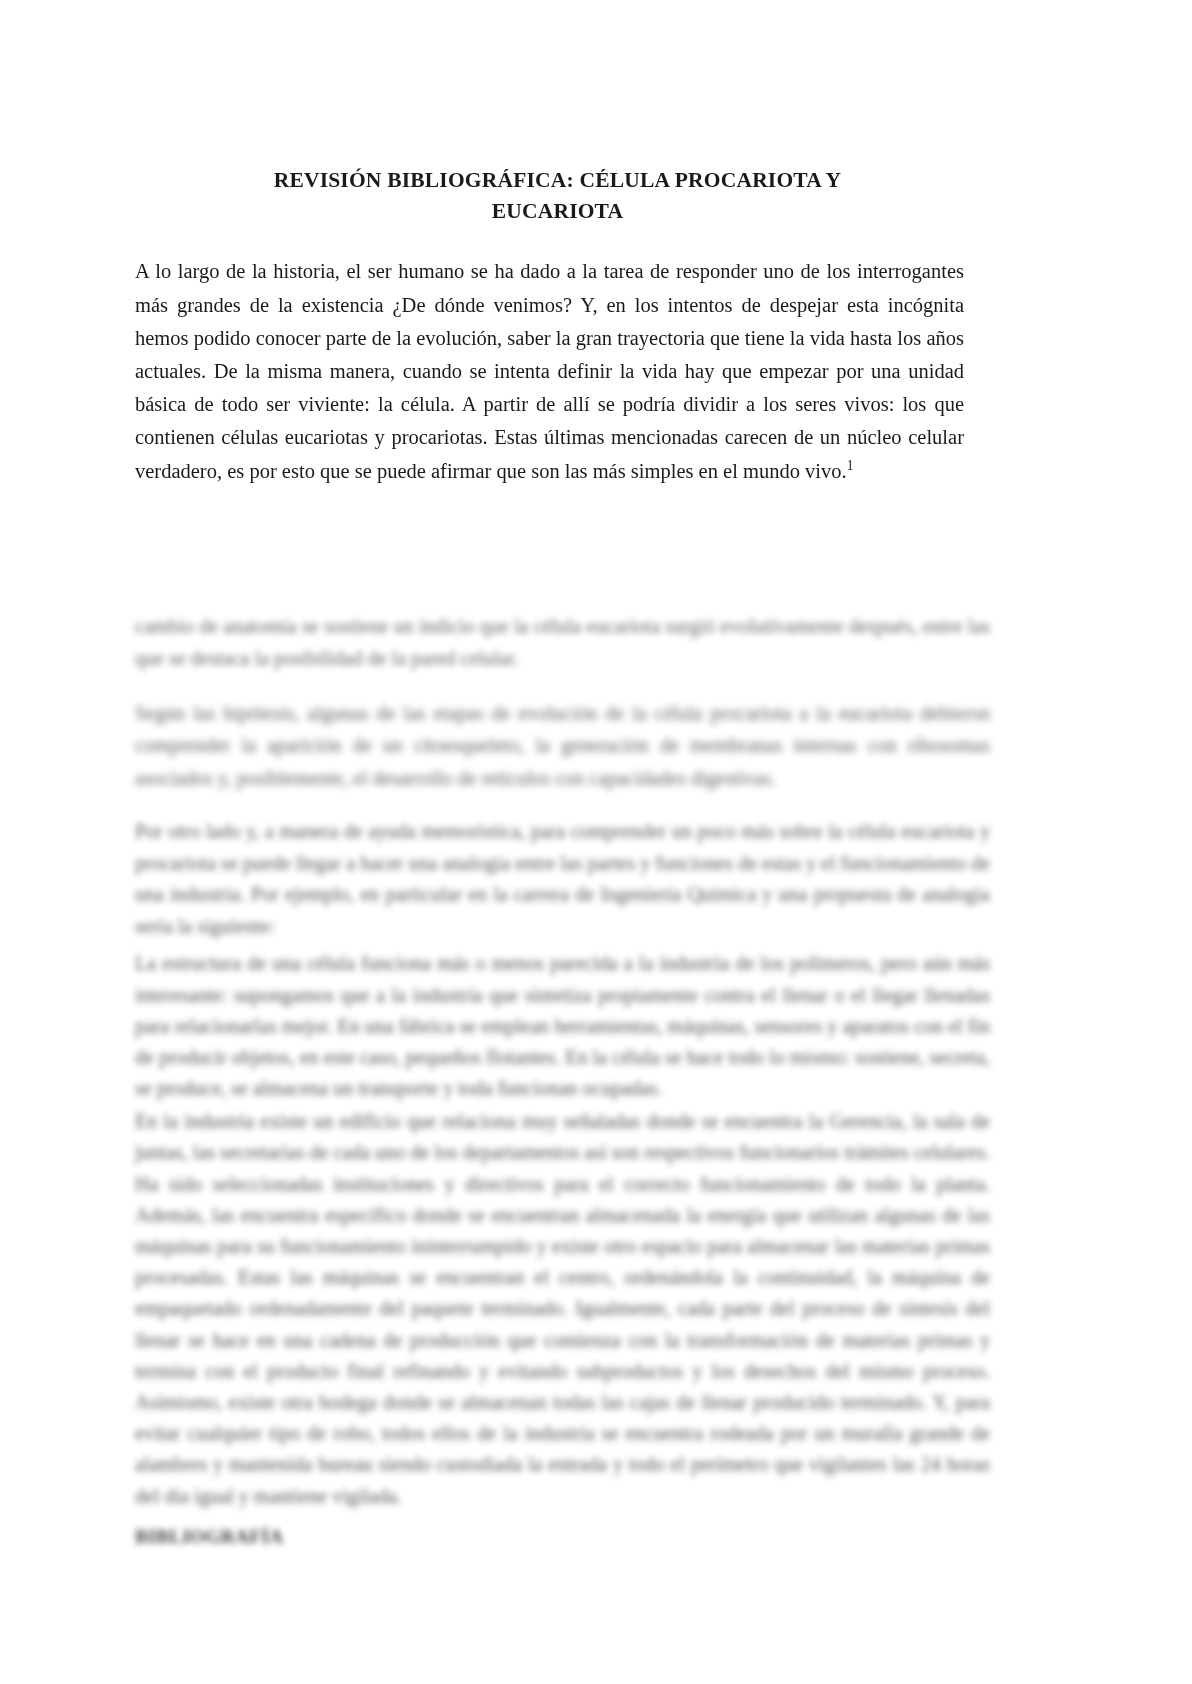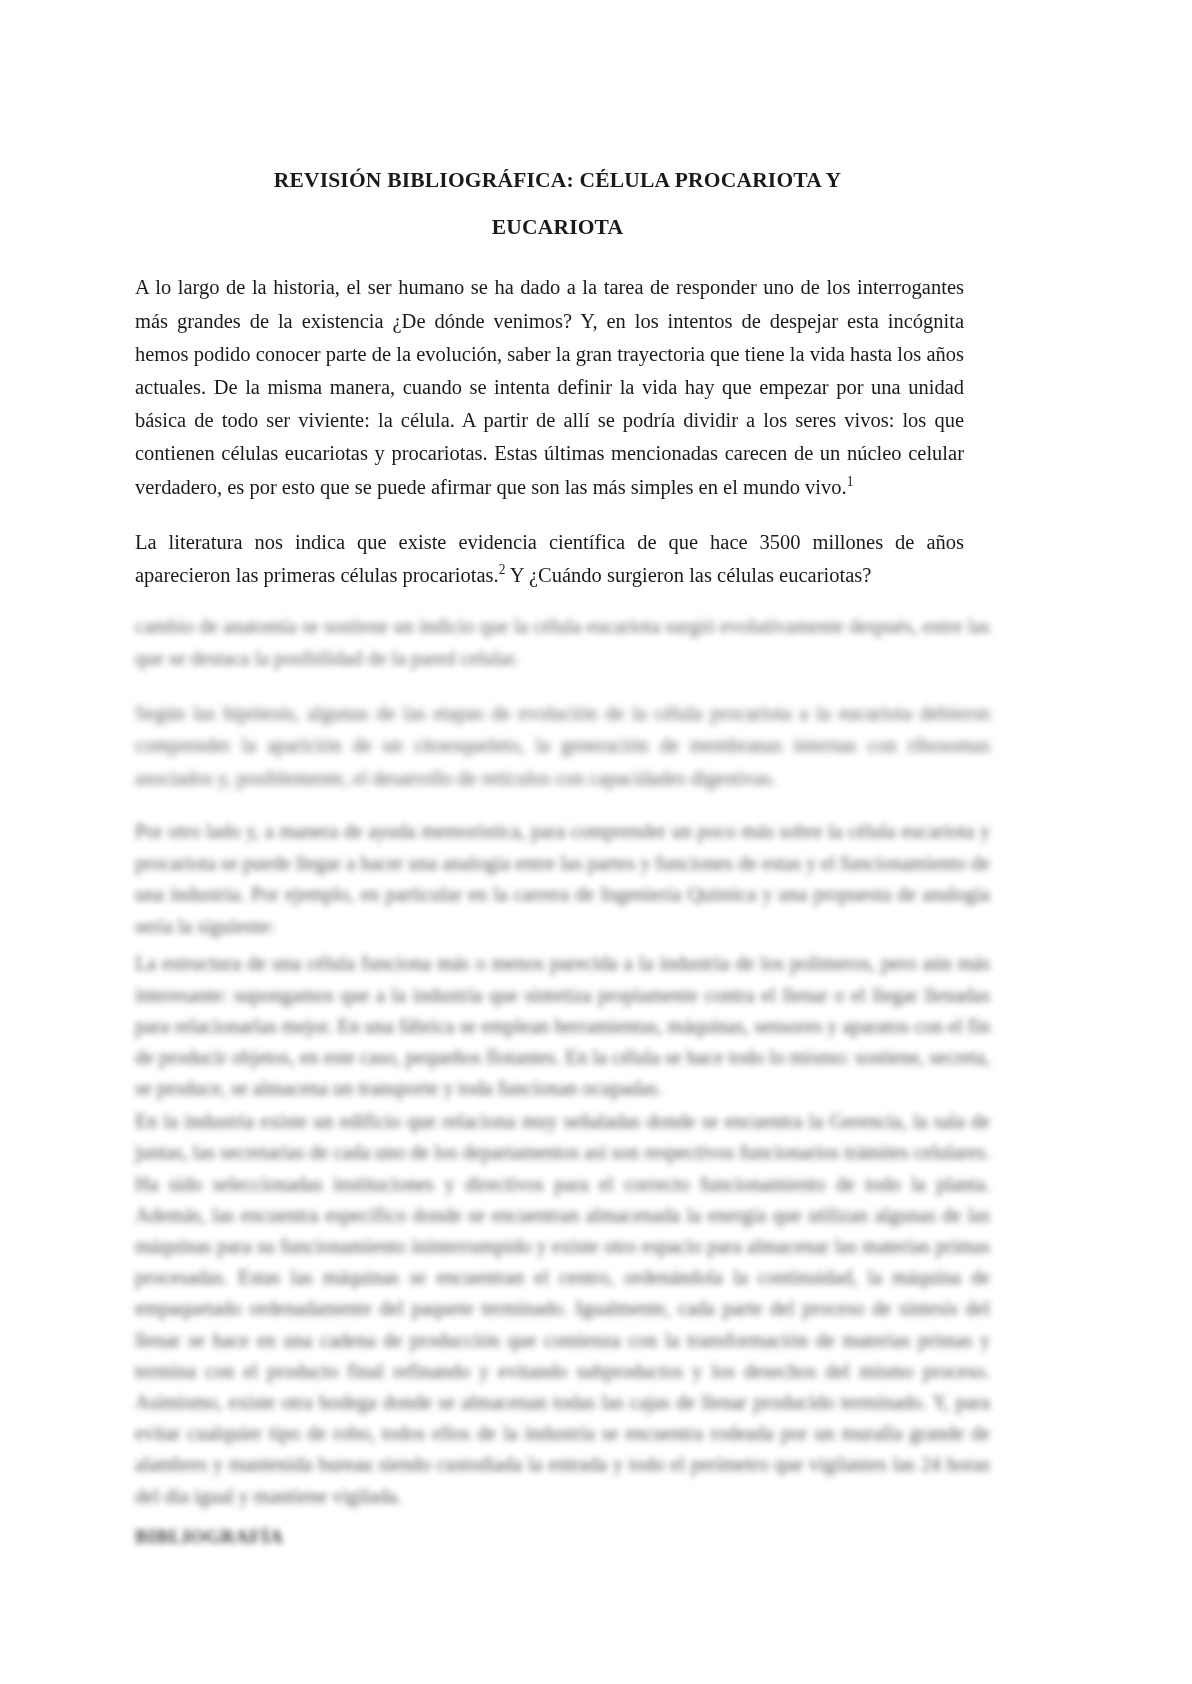--- a/index.html
+++ b/index.html
@@ -31,21 +31,20 @@
   .doc-title {
     text-align: center;
     font-weight: bold;
     font-size: 21.5px;
     line-height: 1.45;
     letter-spacing: 0.2px;
     margin: 0 0 28px 0;
   }
   .doc-title .line2 {
     display: block;
-    margin-top: 16px;
   }
   p.body-par {
     text-align: justify;
     font-size: 20.5px;
     line-height: 1.62;
     margin: 0 16px 22px 0;
     text-justify: inter-word;
   }
   sup {
     font-size: 0.66em;
@@ -105,21 +104,20 @@
 
   <div class="content">
 
     <h1 class="doc-title">
       <span>REVISIÓN BIBLIOGRÁFICA: CÉLULA PROCARIOTA Y</span>
       <span class="line2">EUCARIOTA</span>
     </h1>
 
     <p class="body-par"><span>A lo largo de la historia, el ser humano se ha dado a la tarea de responder uno de los interrogantes más grandes de la existencia ¿De dónde venimos? Y, en los intentos de despejar esta incógnita hemos podido conocer parte de la evolución, saber la gran trayectoria que tiene la vida hasta los años actuales. De la misma manera, cuando se intenta definir la vida hay que empezar por una unidad básica de todo ser viviente: la célula. A partir de allí se podría dividir a los seres vivos: los que contienen células eucariotas y procariotas. Estas últimas mencionadas carecen de un núcleo celular verdadero, es por esto que se puede afirmar que son las más simples en el mundo vivo.</span><sup>1</sup></p>
 
-    <p class="body-par"><span>La literatura nos indica que existe evidencia científica de que hace 3500 millones de años aparecieron las primeras células procariotas.</span><sup>2</sup><span> Y ¿Cuándo surgieron las células eucariotas?</span></p>
 
 
   </div>
 
   <div class="blur-zone">
 
     <p class="blur-par">cambio de anatomía se sostiene un indicio que la célula eucariota surgió evolutivamente después, entre las que se destaca la posibilidad de la pared celular.</p>
 
     <p class="blur-par strong">Según las hipótesis, algunas de las etapas de evolución de la célula procariota a la eucariota debieron comprender la aparición de un citoesqueleto, la generación de membranas internas con ribosomas asociados y, posiblemente, el desarrollo de retículos con capacidades digestivas.</p>
 

